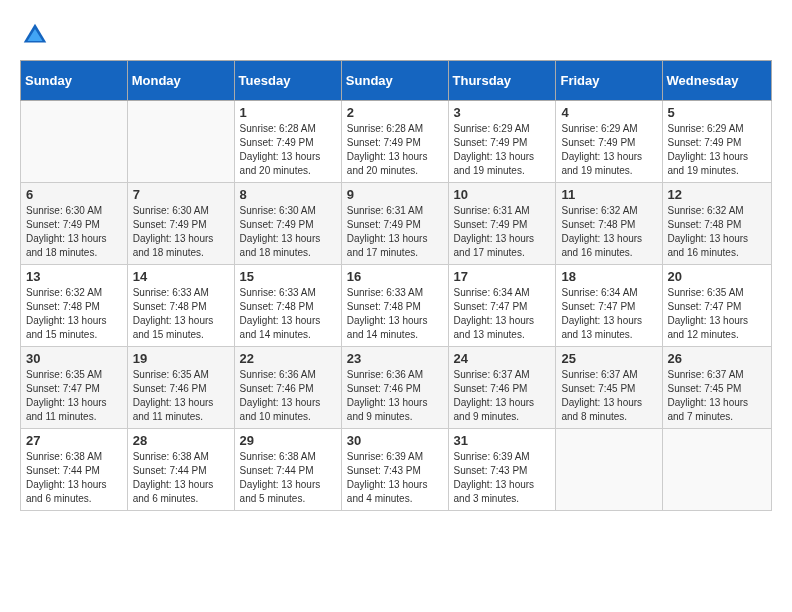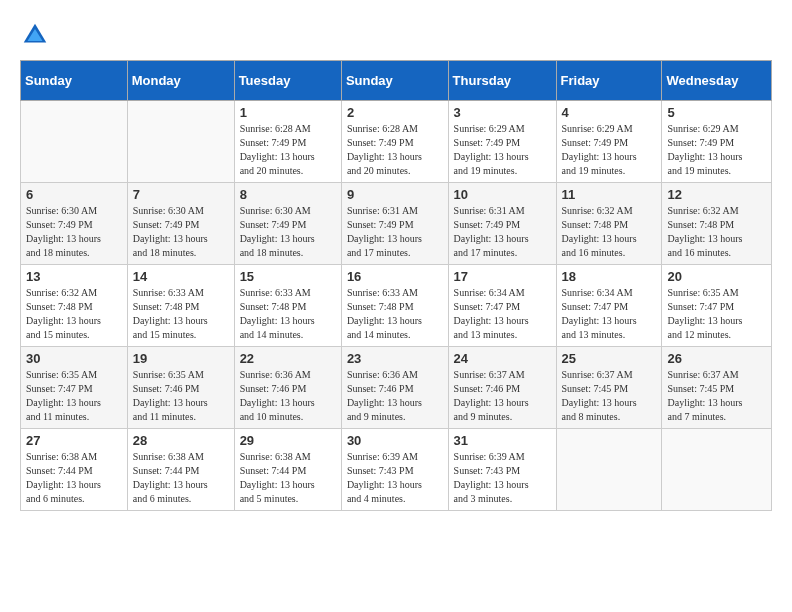--- a/index.html
+++ b/index.html
@@ -74,21 +74,20 @@
     .day-num {
       font-size: 13px;
       font-weight: bold;
       display: block;
       margin-bottom: 2px;
     }
     .day-info {
       font-size: 10px;
       line-height: 1.4;
       color: #333;
-      font-family: Liberation Serif, serif;
     }
     tr:nth-child(even) td {
       background: #f5f5f5;
     }
     tr:nth-child(even) td.empty {
       background: #efefef;
     }
   </style>
 </head>
 <body>

